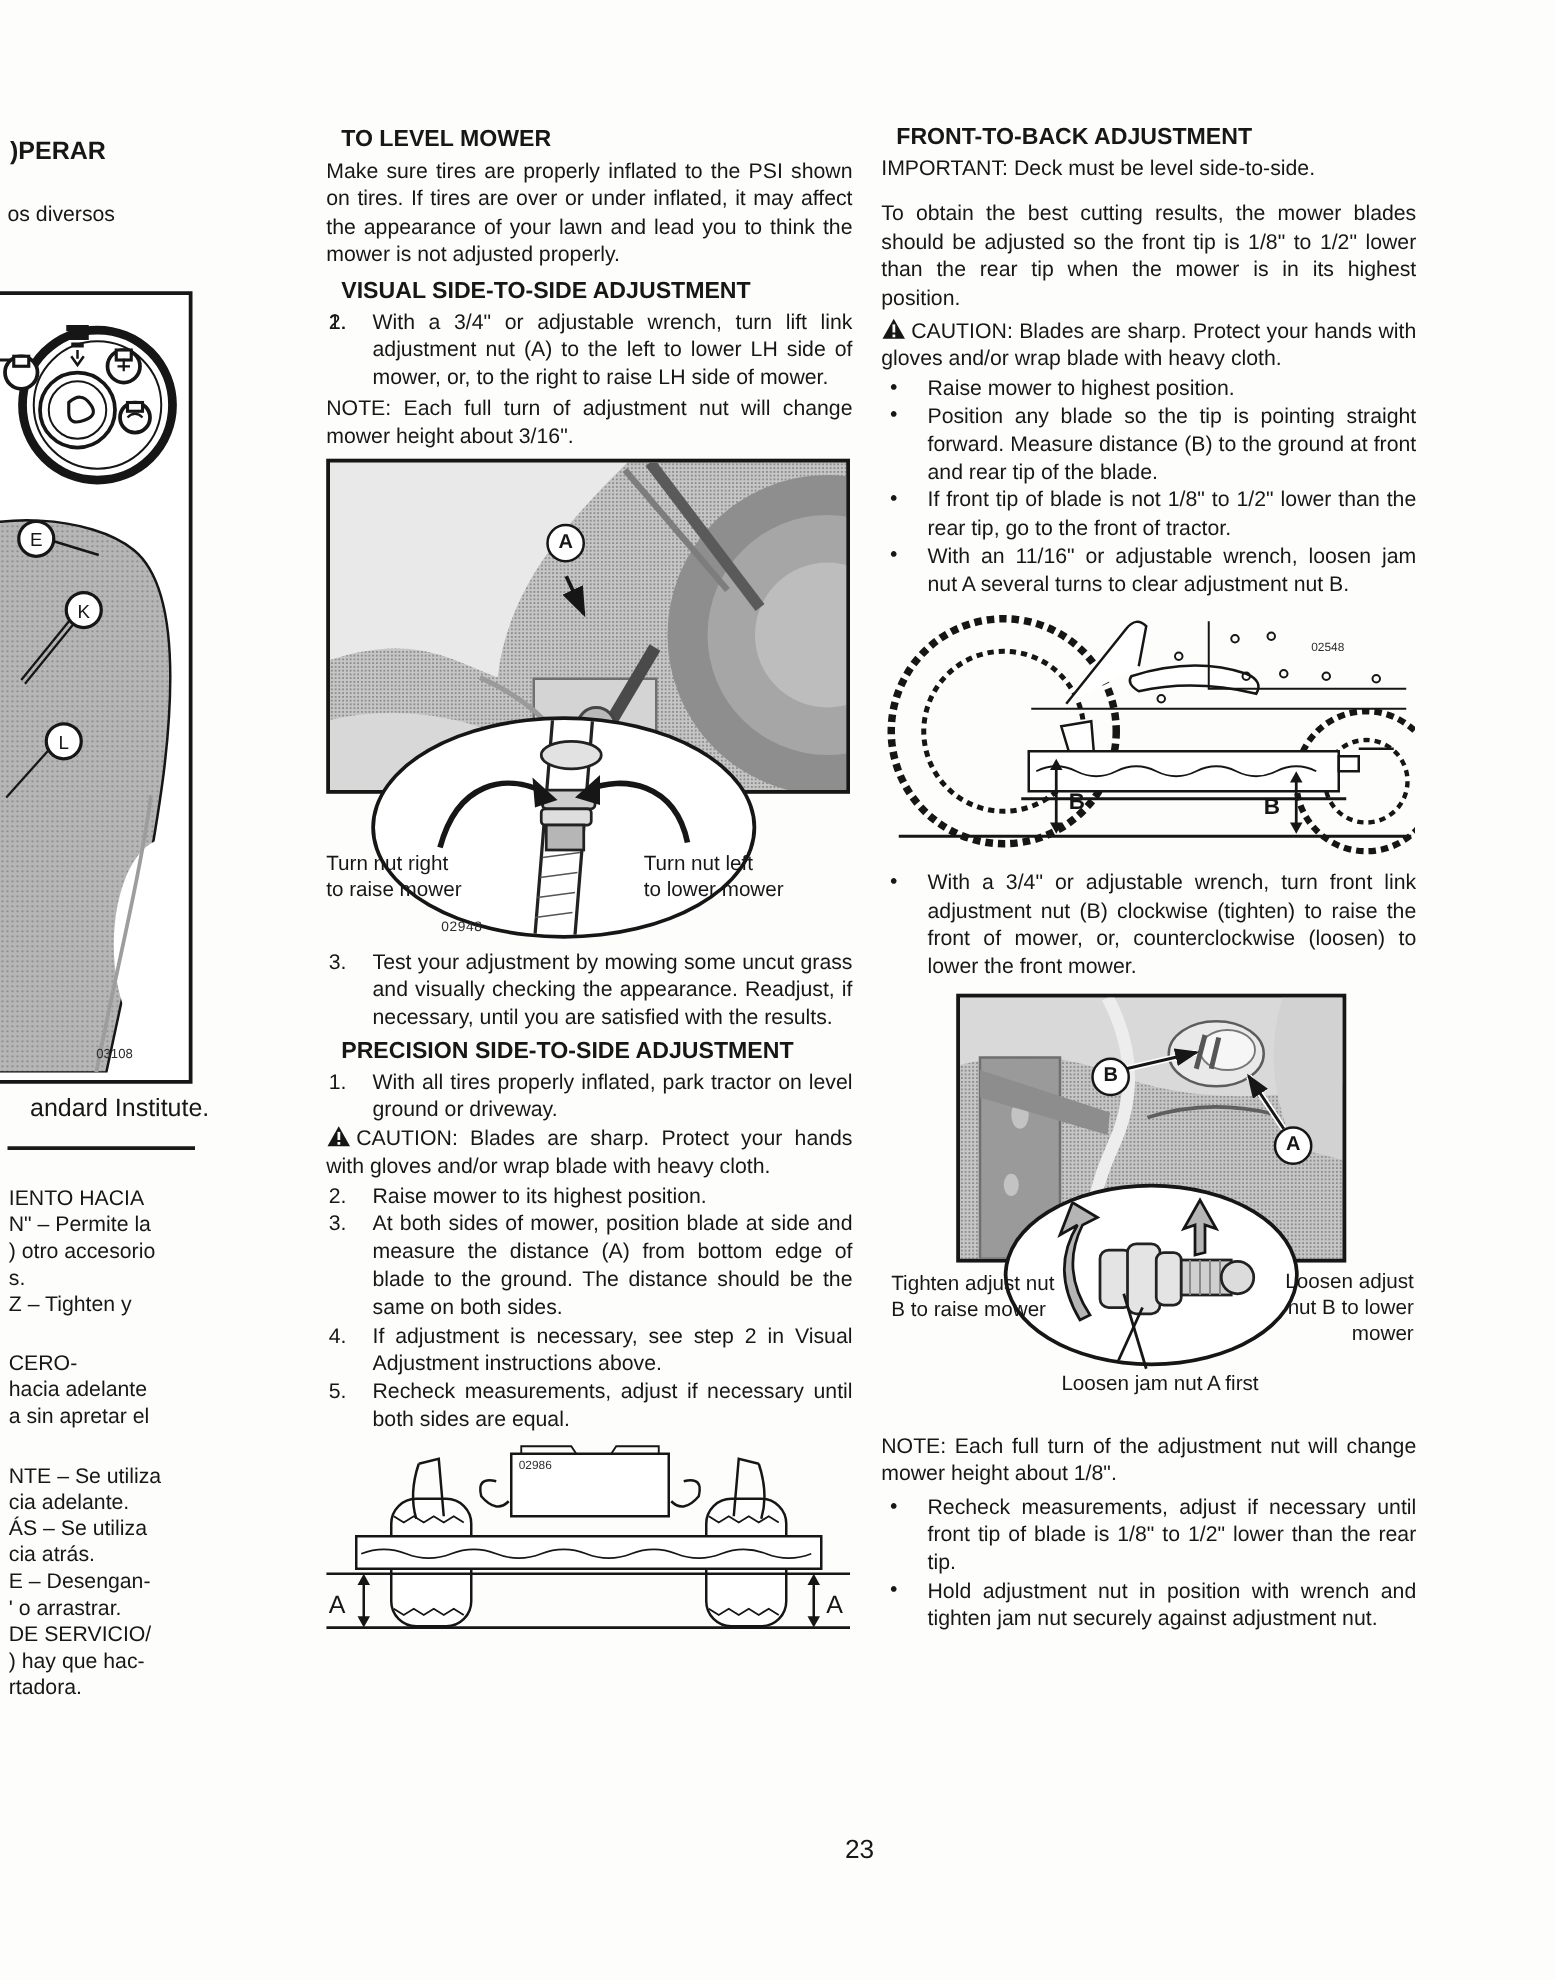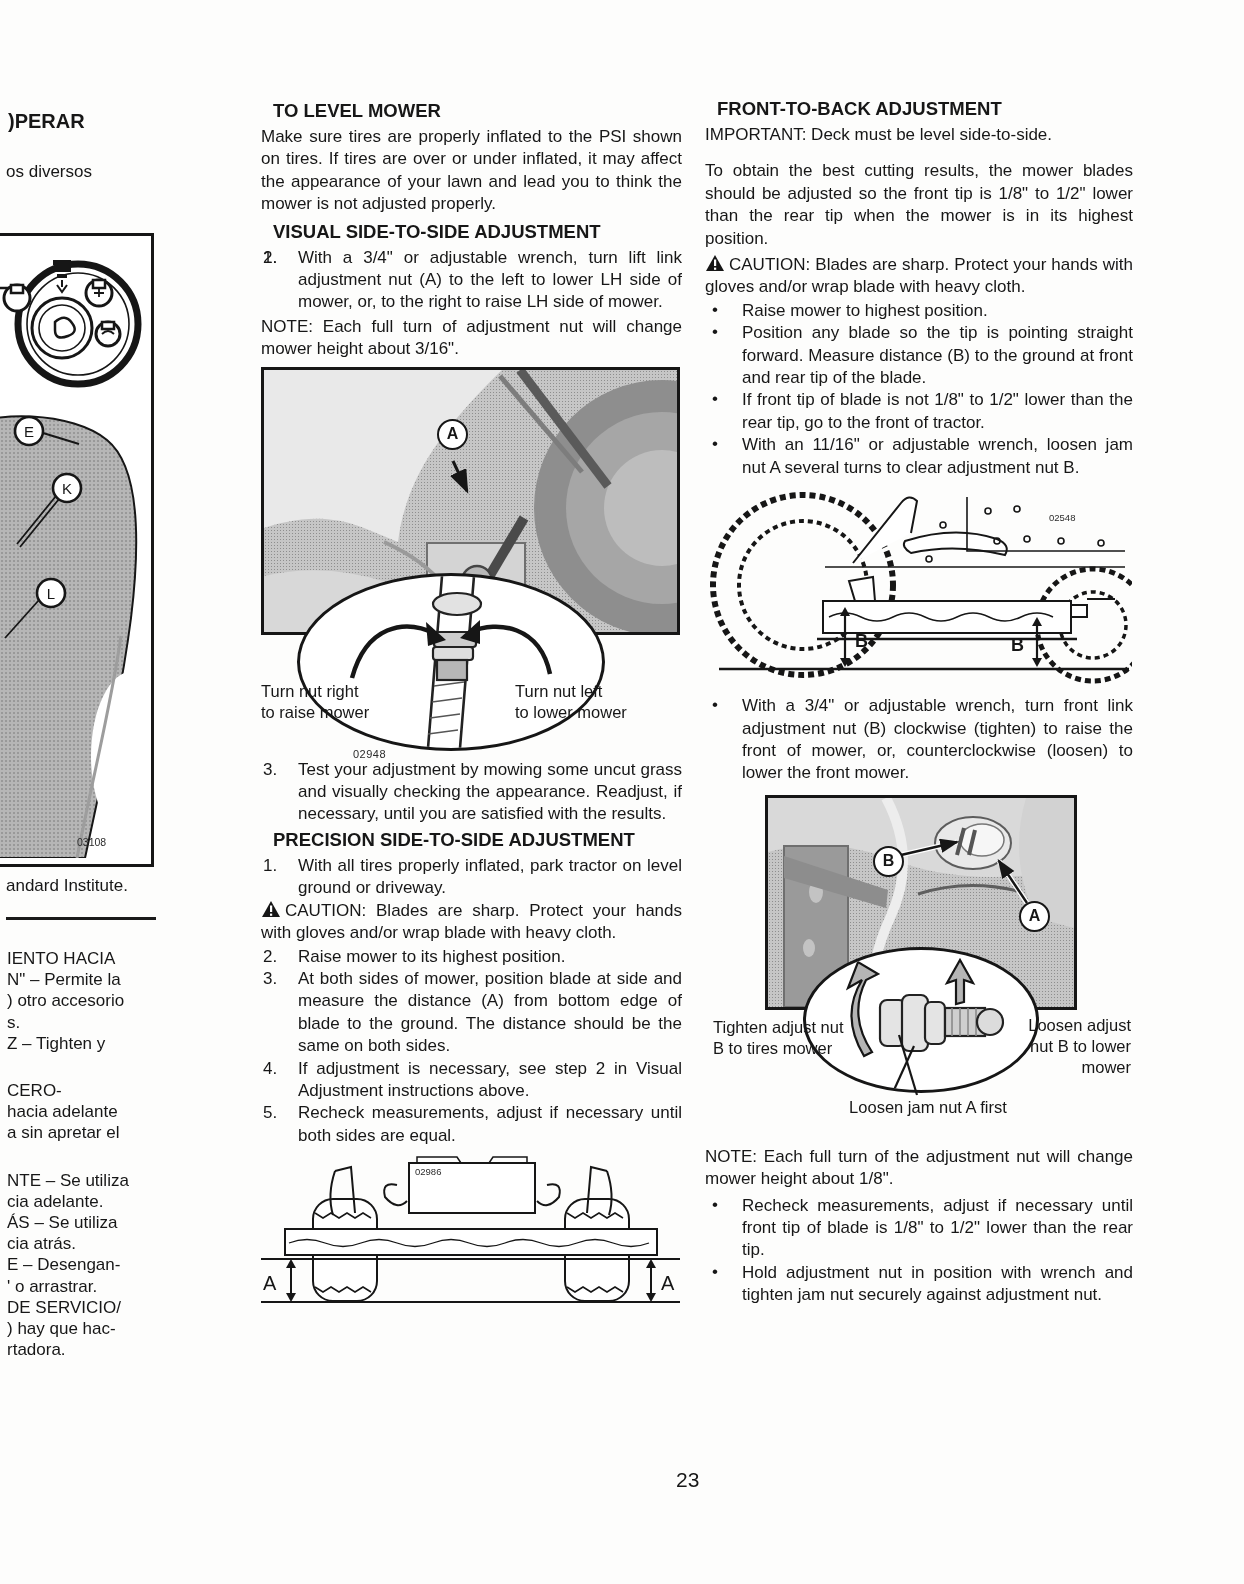--- a/index.html
+++ b/index.html
@@ -27,27 +27,27 @@
     background-image:radial-gradient(#8e8e8e 0.8px, transparent 0.95px);
     background-size:3px 3px;
   }
   .oval{position:absolute; background:#ffffff; border:3px solid #161616; border-radius:50%; overflow:hidden; z-index:3;}
   .callout{
     position:absolute; width:27px; height:27px; border:2.5px solid #161616; border-radius:50%;
     background:#fff; font-weight:bold; font-size:16px; display:flex; align-items:center;
     justify-content:center; z-index:5;
   }
   .figcap{position:absolute; font-size:16.5px; line-height:21px; white-space:pre-line; z-index:6;}
-  .fignum{position:absolute; font-size:11px; letter-spacing:.5px; color:#2b2b2b; z-index:6;margin-top:12px;}
+  .fignum{position:absolute; font-size:11px; letter-spacing:.5px; color:#2b2b2b; z-index:6;}
   .leader{position:absolute; inset:0; z-index:4; pointer-events:none;}
   
   .l-head{position:absolute; left:8px; top:110px; font-weight:bold; font-size:20px;}
   .l-sub{position:absolute; left:6px; top:162px; font-size:17px;}
   .lbox{position:absolute; left:-42px; top:233px; width:190px; height:628px; border:3px solid #161616; background:#fff; overflow:hidden;}
-  .l-cap{position:absolute; left:6px; top:876px; font-size:17px;}
+  .l-cap{position:absolute; left:24px; top:876px; font-size:20px;}
   .l-rule{position:absolute; left:6px; top:917px; width:150px; height:3px; background:#1a1a1a;}
   .l-frags{position:absolute; left:7px; top:948px; width:160px; font-size:17px; line-height:21.2px;}
   .frag{white-space:nowrap;}
   .frag.gap{margin-top:26px;}
   .pageno{position:absolute; left:676px; top:1468px; font-size:21px;}
   svg text{font-family:"Liberation Sans", sans-serif;}
 </style>
 </head>
 <body>
 
@@ -348,21 +348,21 @@
           </g>
           <rect x="139" y="58" width="40" height="28" fill="#cfcfcf" stroke="#222" stroke-width="2.2"></rect>
           <path d="M146,58 v28 M154,58 v28 M162,58 v28 M170,58 v28" stroke="#8a8a8a" stroke-width="1.6"></path>
           <circle cx="184" cy="72" r="13" fill="#dcdcdc" stroke="#222" stroke-width="2.2"></circle>
           <path d="M58,106 Q34,66 56,30 L42,38 L52,12 L72,24 L60,30 Q42,66 66,102 Z" fill="#b5b5b5" stroke="#161616" stroke-width="2.2"></path>
           <path d="M150,54 L150,30 L141,33 L154,10 L167,33 L158,30 L158,52 Z" fill="#b5b5b5" stroke="#161616" stroke-width="2.2"></path>
           <line x1="108" y1="96" x2="88" y2="140" stroke="#161616" stroke-width="2.2"></line>
         </svg>
       </div>
       <div class="figcap" style="left:8px; top:222px; width:168px;">Tighten adjust nut
-B to tires mower</div>
+B to raise mower</div>
       <div class="figcap" style="left:300px; top:220px; width:126px; text-align:right;">Loosen adjust
 nut B to lower
 mower</div>
       <div class="figcap" style="left:118px; top:302px; width:210px; text-align:center;">Loosen jam nut A first</div>
     </div>
 
     <p class="p" style="margin-top:16px;"><span class="bold">NOTE:</span><span>  Each full turn of the adjustment nut will change mower height about 1/8".</span></p>
     <div class="bl"><span class="mark">•</span><span>Recheck measurements, adjust if necessary until front tip of blade is 1/8" to 1/2" lower than the rear tip.</span></div>
     <div class="bl"><span class="mark">•</span><span>Hold adjustment nut in position with wrench and tighten jam nut securely against adjustment nut.</span></div>
   </div>

